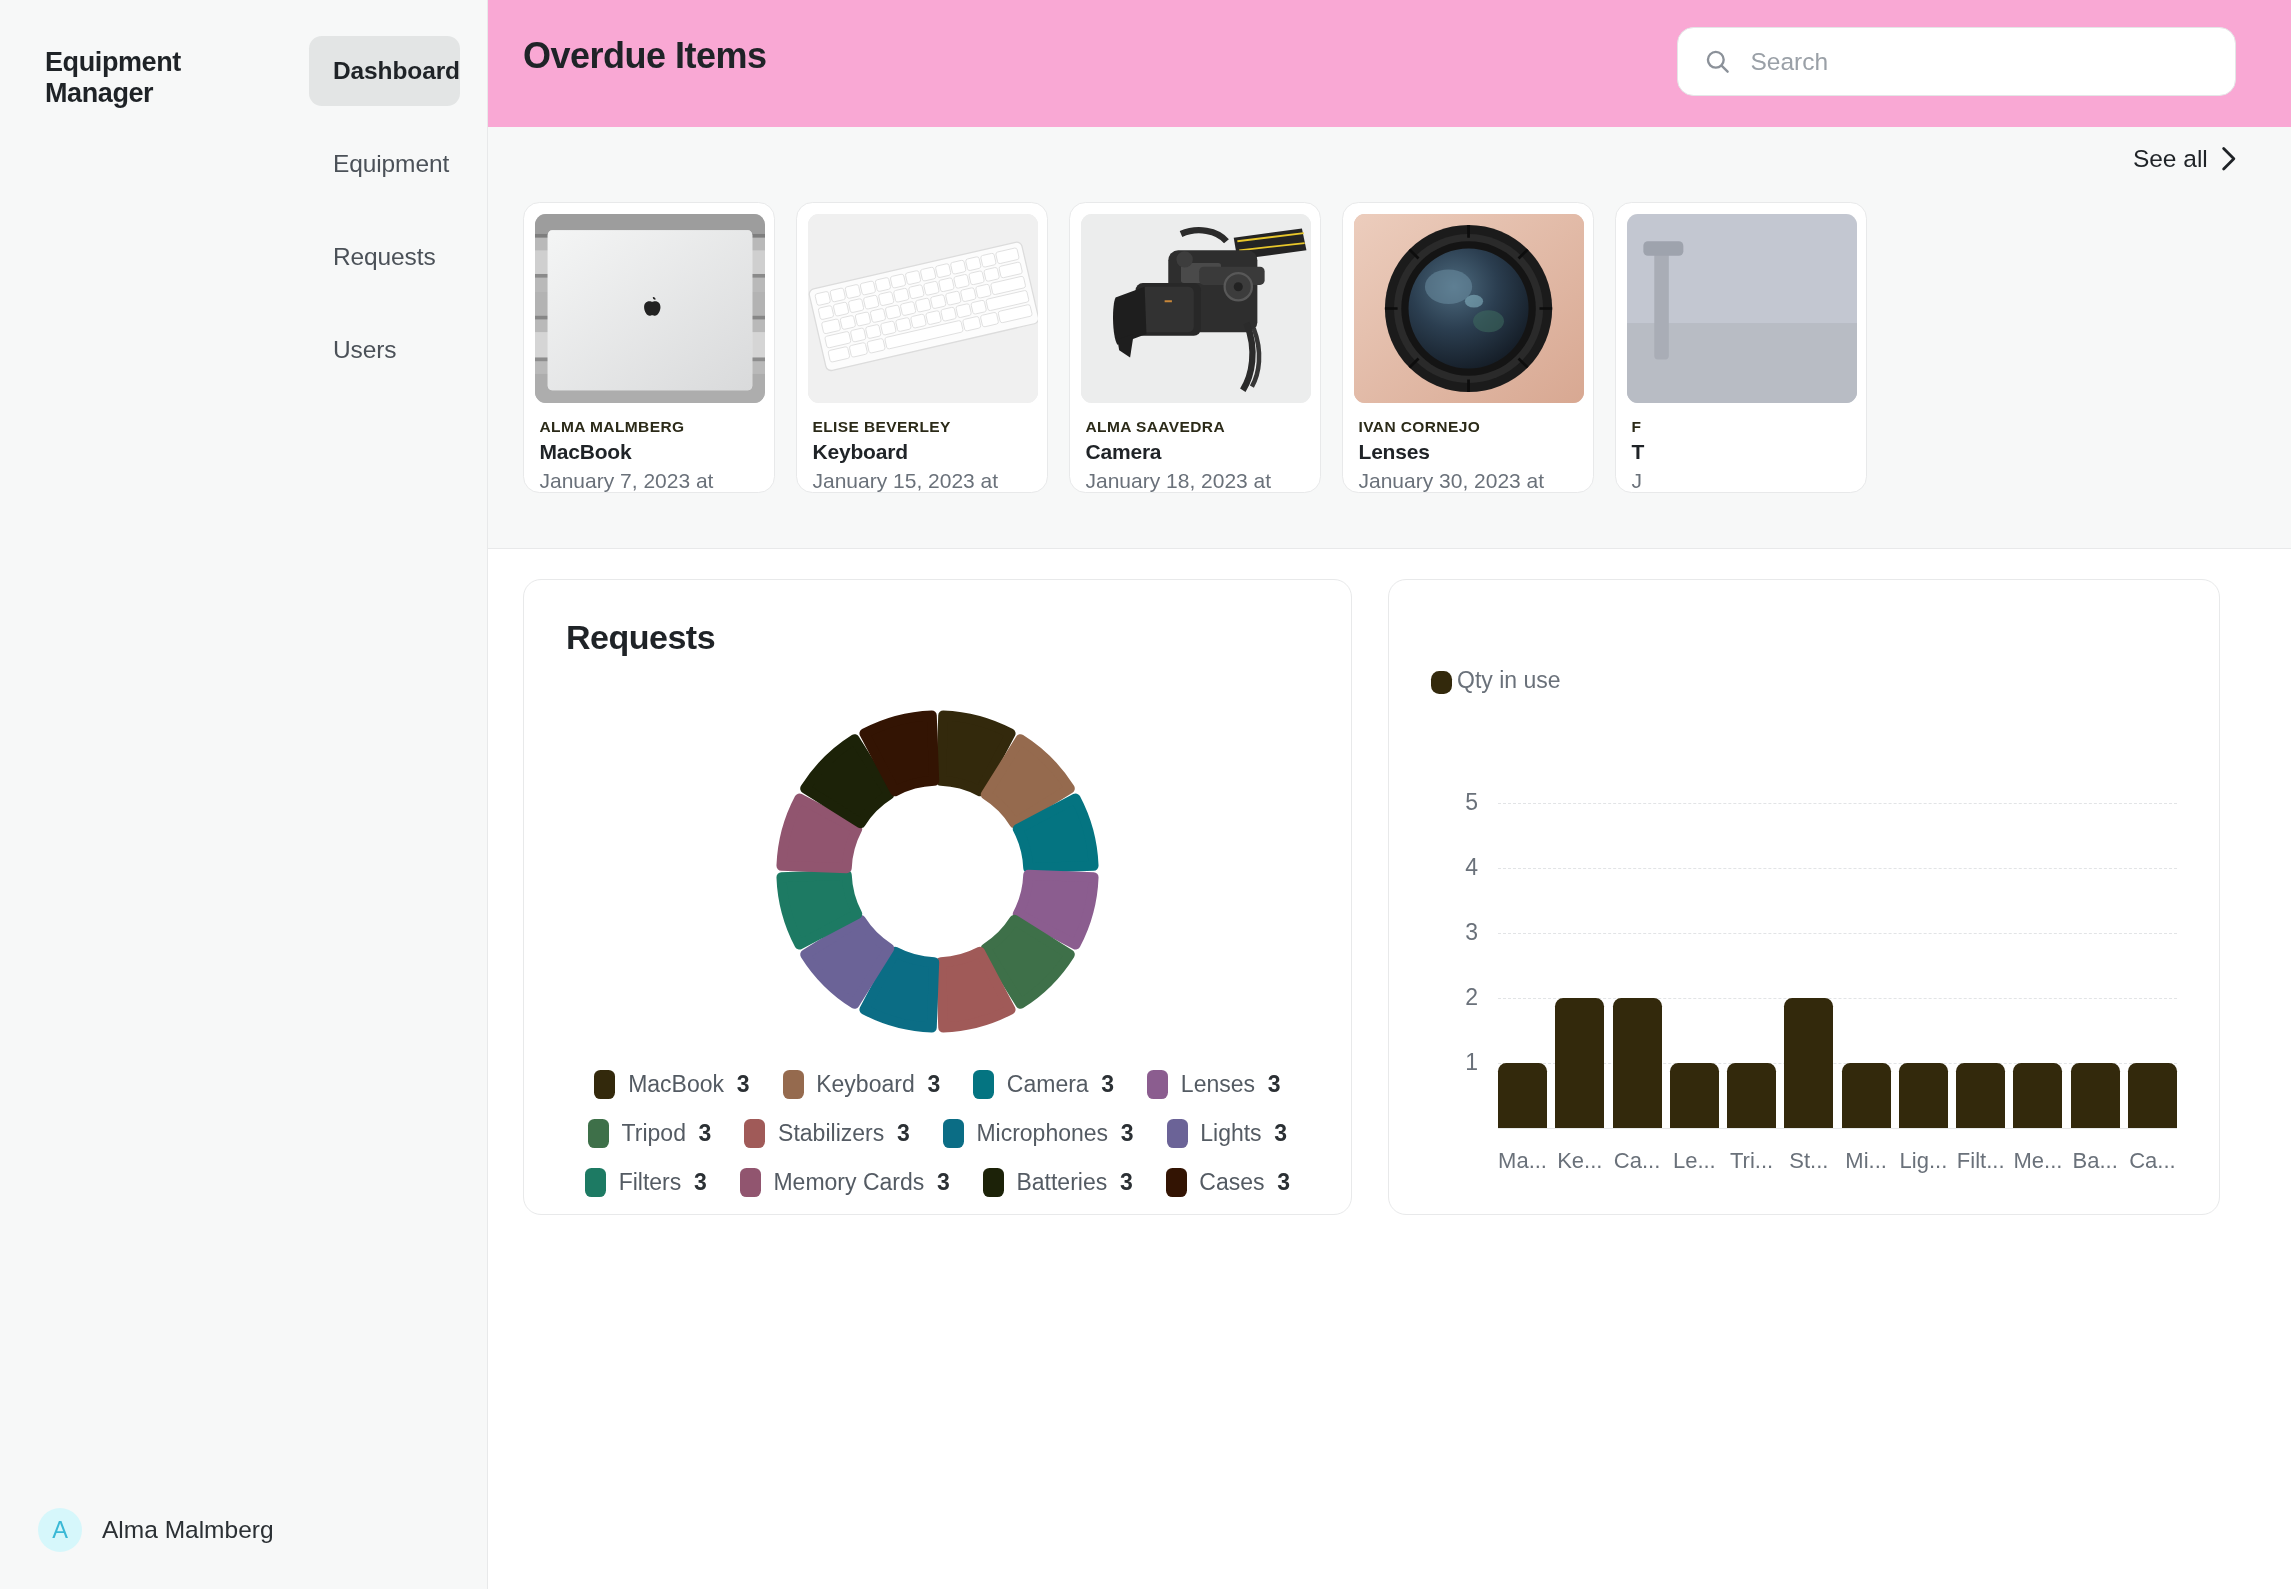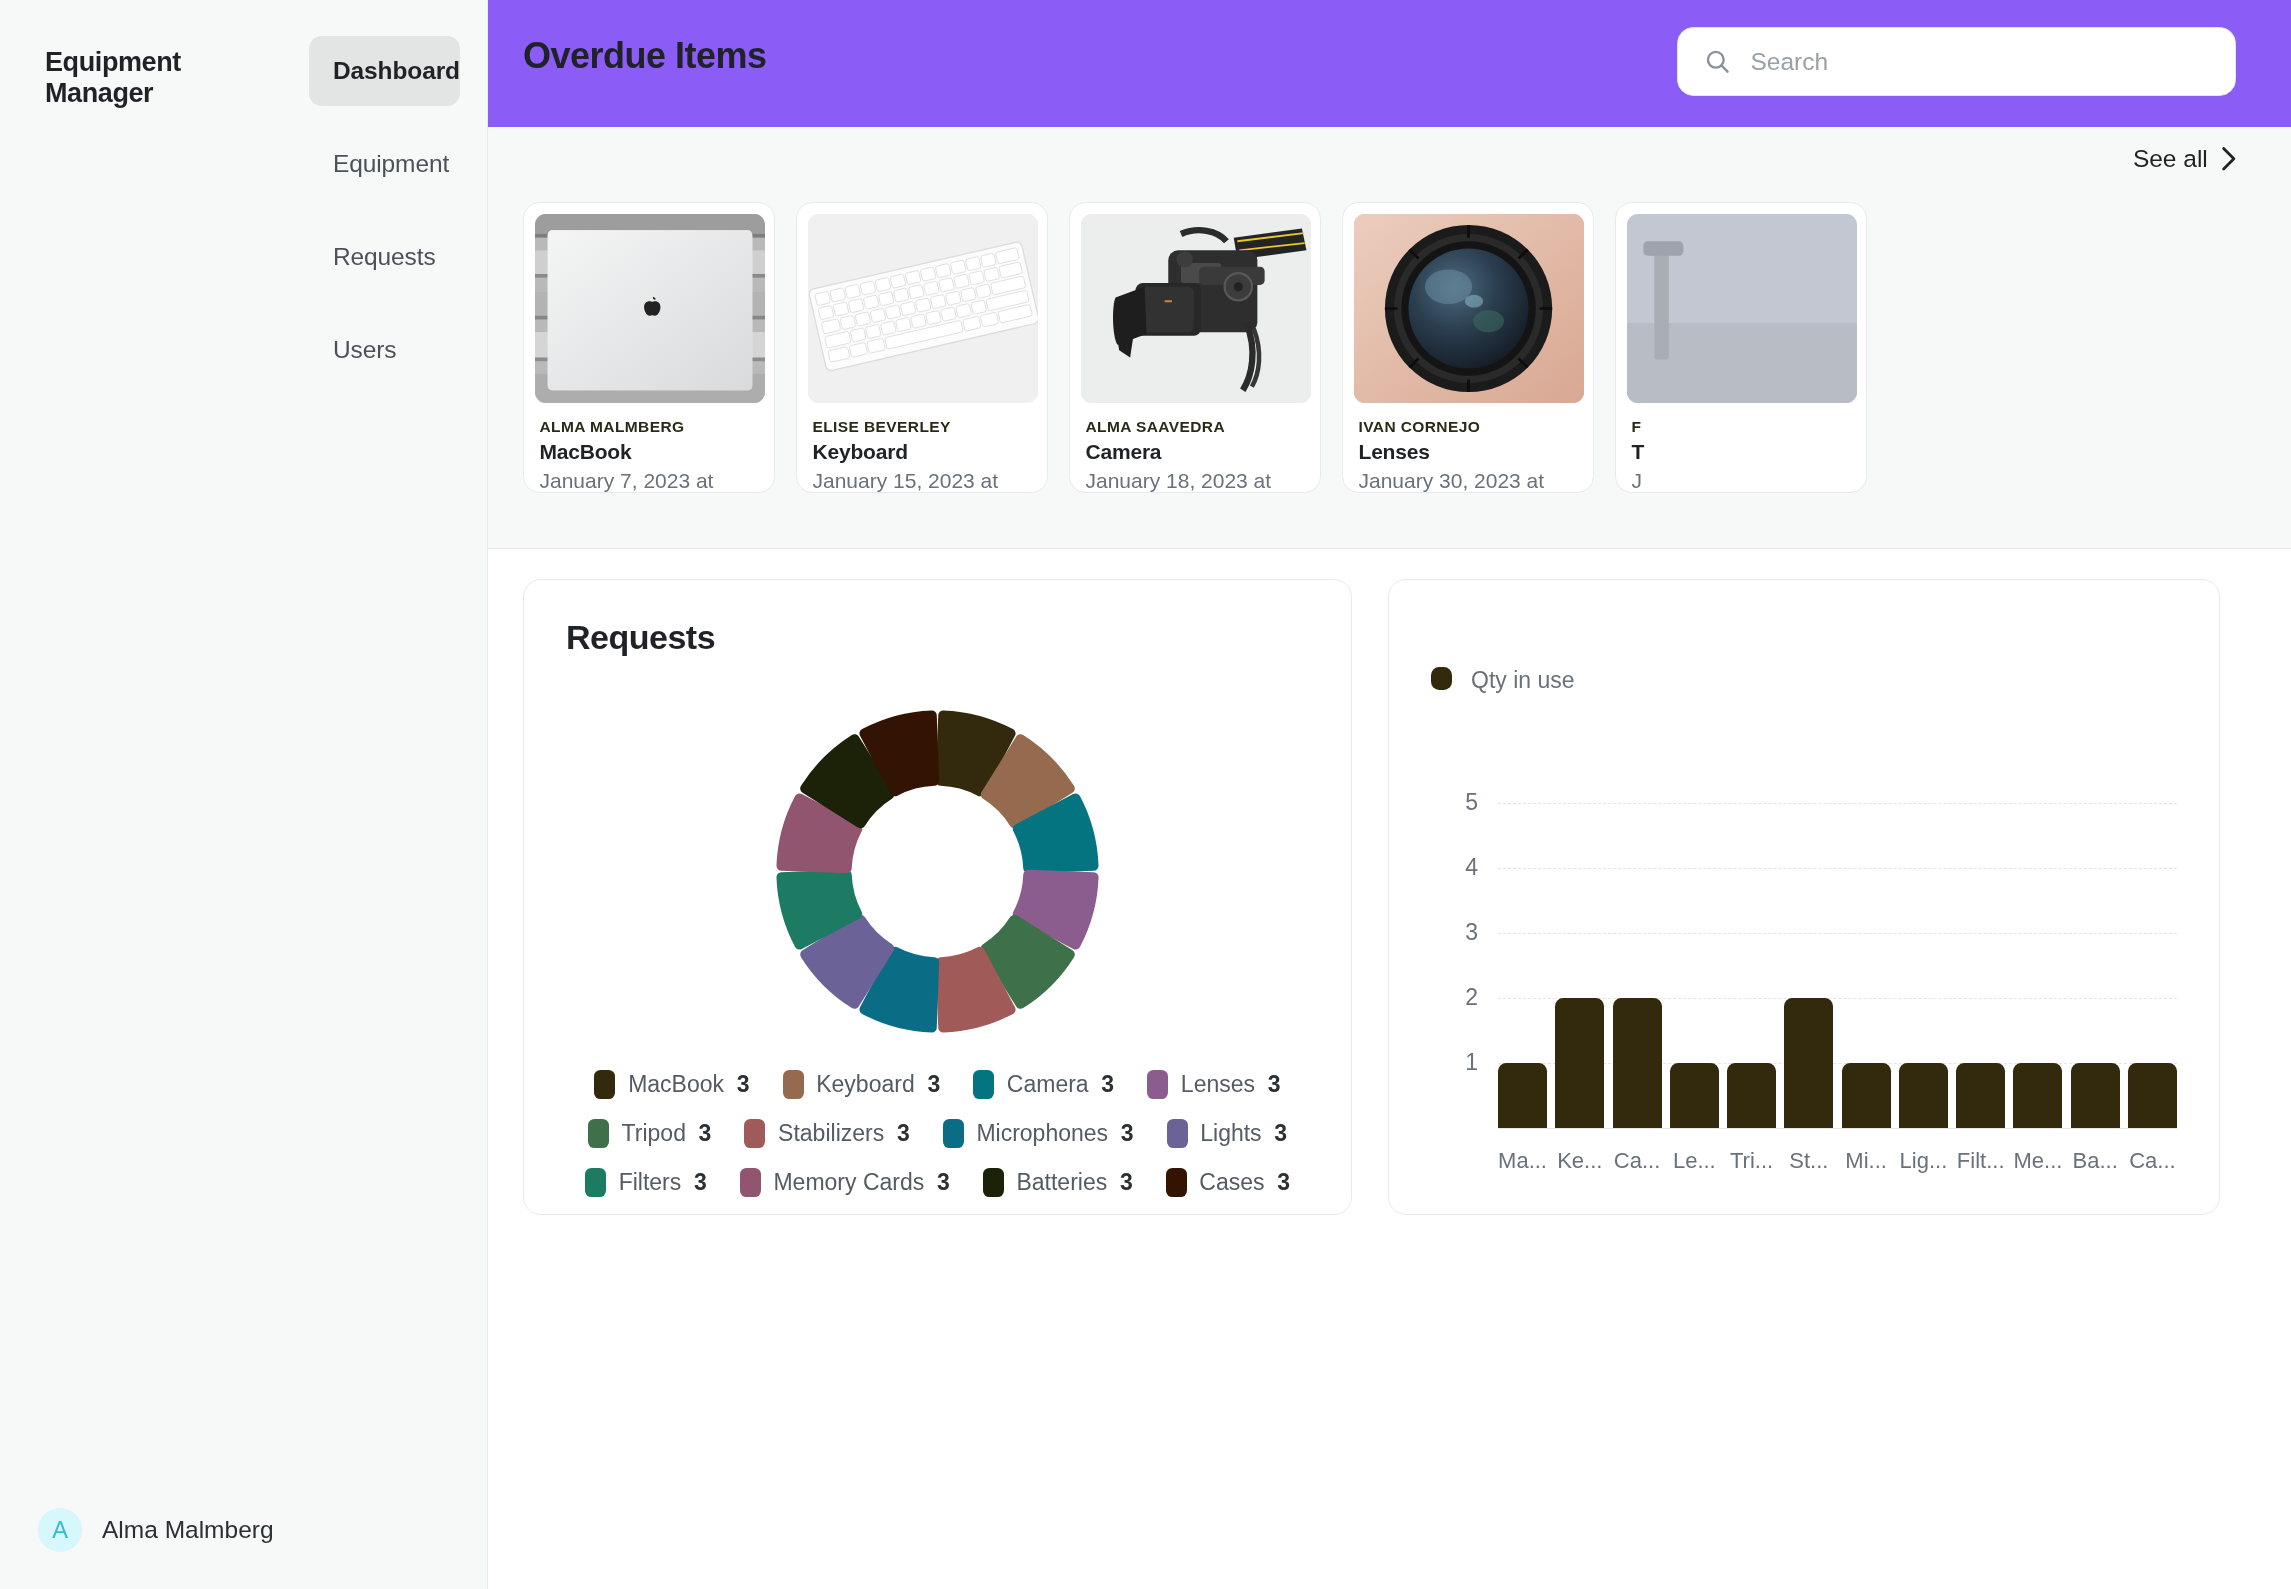--- a/index.html
+++ b/index.html
@@ -46,21 +46,21 @@
     background: #d6f7fb; color: #3ab9d6;
     display: flex; align-items: center; justify-content: center;
     font-size: 23.6px; font-weight: 400;
   }
   .user-name { margin-left: 20px; font-size: 24.5px; color: #2b3034; }
 
   
   .main { flex: 1; height: 1589px; position: relative; background: #fff; overflow: hidden; }
 
   .topbar {
-    height: 127px; background: #8b5cf6;
+    height: 127px; background: #f9a8d4;
     display: flex; align-items: flex-start;
     padding: 0 55px 0 35px;
     position: relative;
   }
   .page-title {
     font-size: 36px; font-weight: 700; color: #1f2327;
     letter-spacing: -0.5px; margin-top: 35px;
   }
   .search-wrap {
     position: absolute; right: 55px; top: 27px;
@@ -118,21 +118,21 @@
   .panel-title { font-size: 34px; font-weight: 700; color: #1f2327; letter-spacing: -0.5px; }
 
   .donut-wrap { display: flex; justify-content: center; margin-top: 42px; }
 
   .legend { margin-top: 25.5px; display: flex; flex-wrap: wrap; justify-content: center; gap: 20px 33px; padding: 0 18px; }
   .legend-item { display: flex; align-items: center; gap: 12.7px; font-size: 23px; color: #545b63; }
   .swatch { width: 21px; height: 29px; border-radius: 6.4px; flex: 0 0 21px; }
   .legend-val { font-weight: 700; color: #2b3034; }
 
   
-  .bar-legend { display: flex; align-items: flex-start; gap: 19px; margin-top: 49px; }
+  .bar-legend { display: flex; align-items: flex-end; gap: 5px; margin-top: 49px; }
   .bar-legend-dot { width: 21px; height: 23px; border-radius: 8.2px; }
   .bar-legend-txt { font-size: 23px; color: #6a717a; }
   .plot { position: relative; margin-top: 23.6px; height: 411px; }
   .grid-row { position: absolute; left: 0; right: 0; height: 0; display: flex; align-items: center; }
   .grid-label { width: 47px; text-align: right; font-size: 23px; color: #6a717a; transform: translateY(-0.9px); }
   .grid-line { flex: 1; margin-left: 20px; border-top: 1.8px dashed #e2e4e6; }
   .bars {
     position: absolute; left: 67px; right: 0; bottom: 0; height: 364px;
     display: flex; align-items: flex-end; gap: 8.2px;
     border-bottom: 1.8px solid #e8e9ea;

